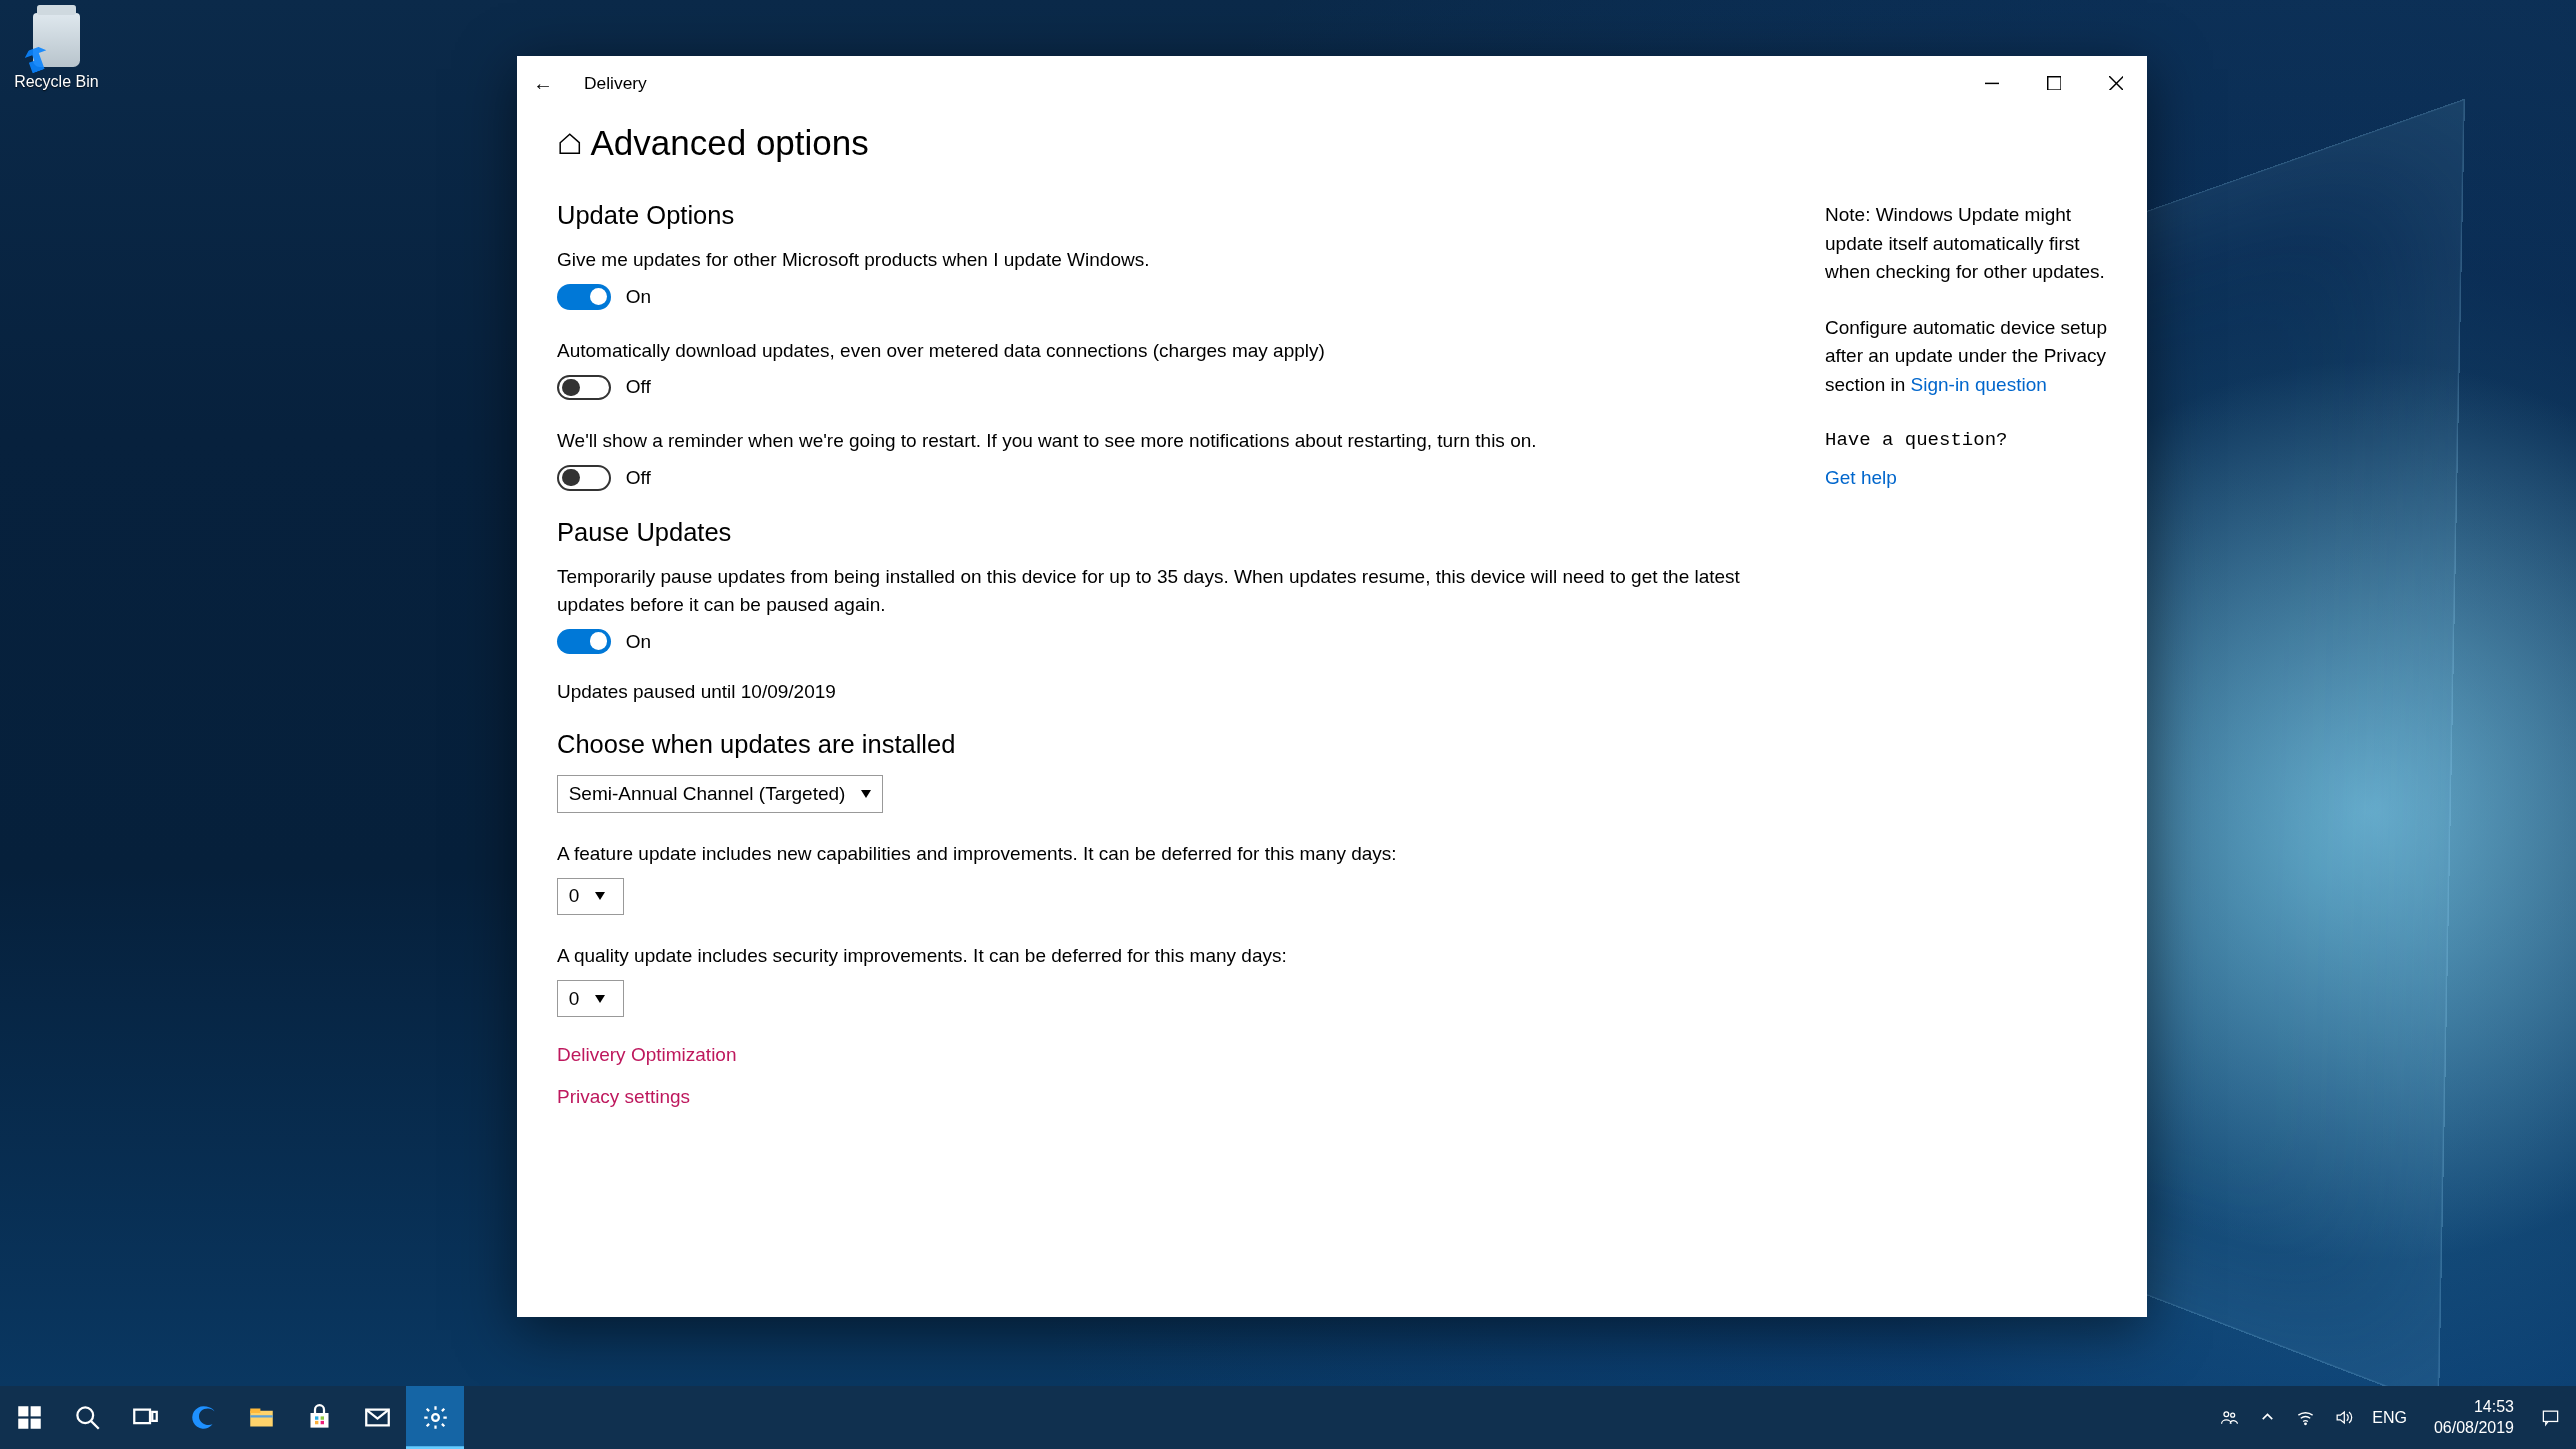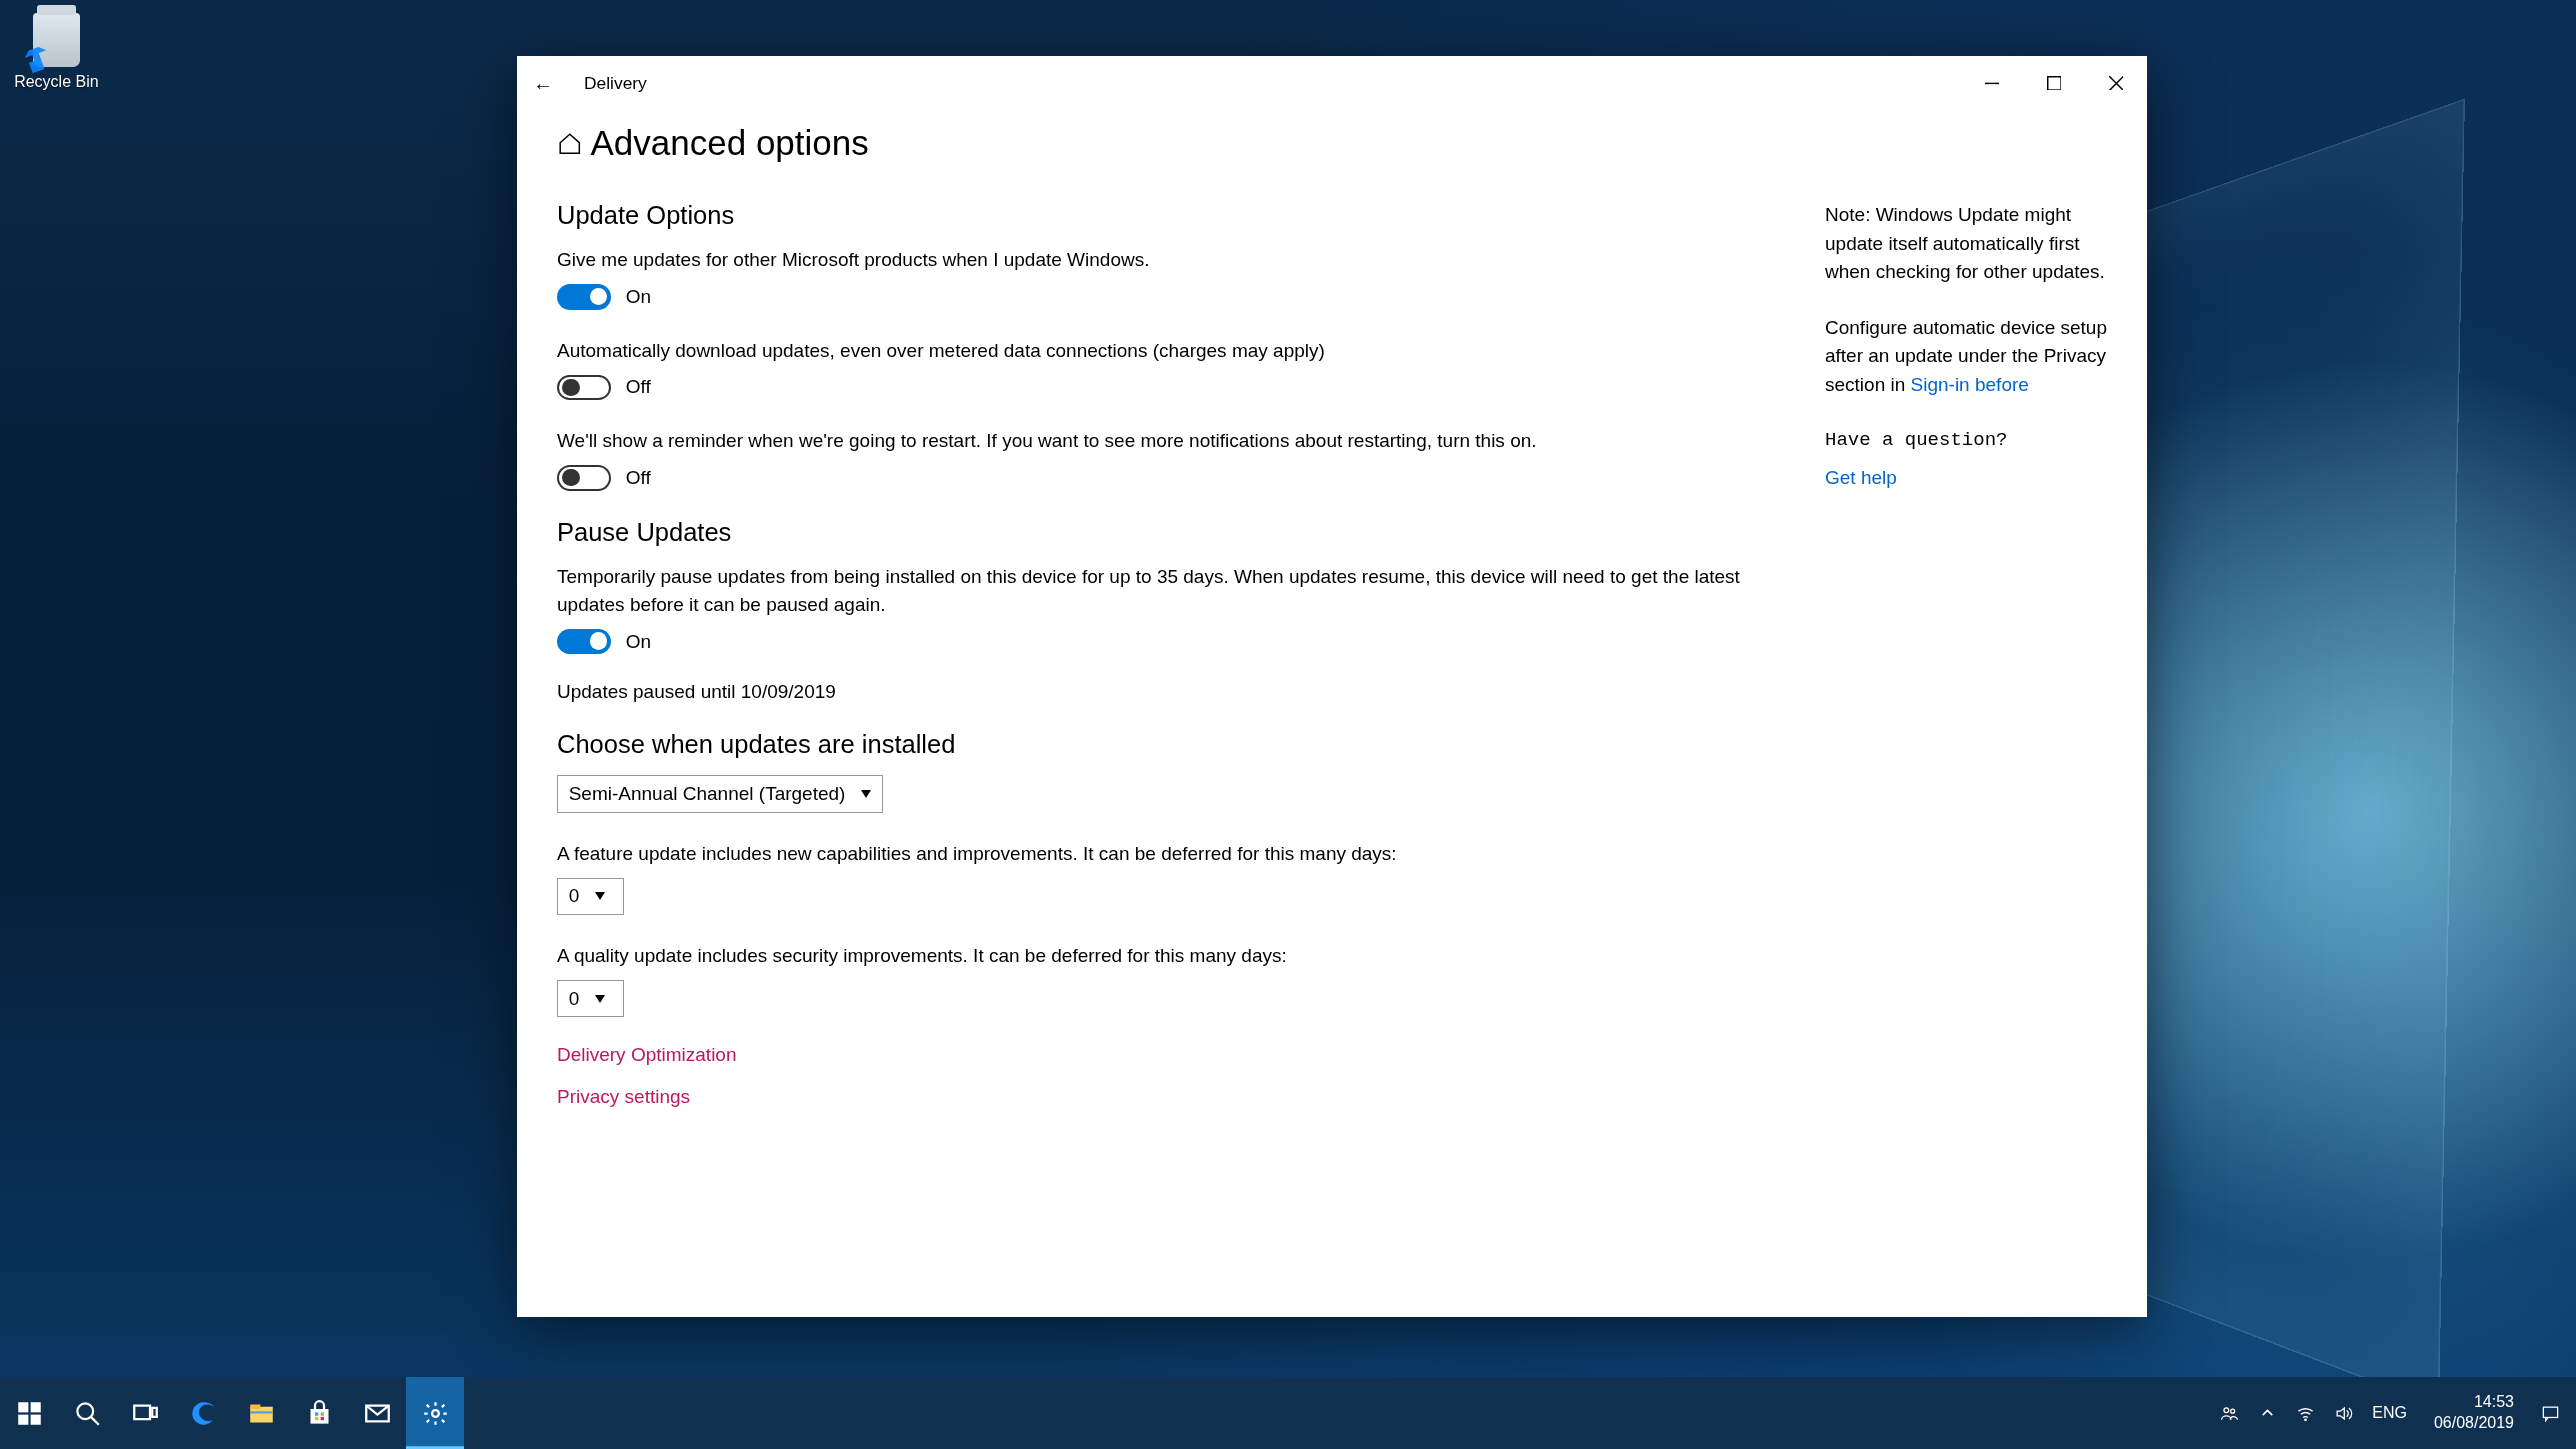--- a/index.html
+++ b/index.html
@@ -95,21 +95,21 @@
     min-width:67px; margin-bottom:27px;
   }
   .dropdown.wide { min-width:295px; }
   .dropdown .arrow-dn { margin-left:16px; }
   .link { color:#be185d; cursor:pointer; font-size:19px; display:block; margin-bottom:20px;}
   .side p { margin-bottom:27px; }
   .side .q { margin-bottom:9.4px;font-family:Liberation Mono, monospace; }
   .inline-link { color:#0066cc; cursor:pointer; }
   
   .taskbar {
-    position:absolute; left:0; right:0; bottom:0; height:72px;
+    position:absolute; left:0; right:0; bottom:0; height:63px;
     background:#10304f; display:flex; align-items:stretch; color:#fff;
   }
   .tb-left { display:flex; }
   .tb-item { width:58px; display:flex; align-items:center; justify-content:center; cursor:pointer; }
   .tb-item.active { background:#1565a5; box-shadow: inset 0 -2.7px 0 #66ccff; }
   .tb-item svg { width:27px; height:27px; }
   .tb-spacer { flex:1; }
   .tb-right { display:flex; align-items:center; gap:19px; padding:0 16px; font-size:16px; }
   .tb-clock { text-align:right; line-height:1.3; font-size:16px; padding:0 8px;}
   .tb-right .tray-icn { width:19px; height:19px; display:flex; align-items:center; justify-content:center;}
@@ -213,21 +213,21 @@
         <span class="arrow-dn chev"></span>
       </div>
 
       <span class="link">Delivery Optimization</span>
       <span class="link">Privacy settings</span>
     </div>
 
     <div class="side">
       <p>Note: Windows Update might update itself automatically first when checking for other updates.</p>
       <p>
-        <span>Configure automatic device setup after an update under the Privacy section in </span><span class="inline-link">Sign-in before</span>
+        <span>Configure automatic device setup after an update under the Privacy section in </span><span class="inline-link">Sign-in question</span>
       </p>
       <p class="q">Have a question?</p>
       <span class="inline-link">Get help</span>
     </div>
   </div>
 </div>
 
 <div class="taskbar">
   <div class="tb-left">
     <div class="tb-item">

